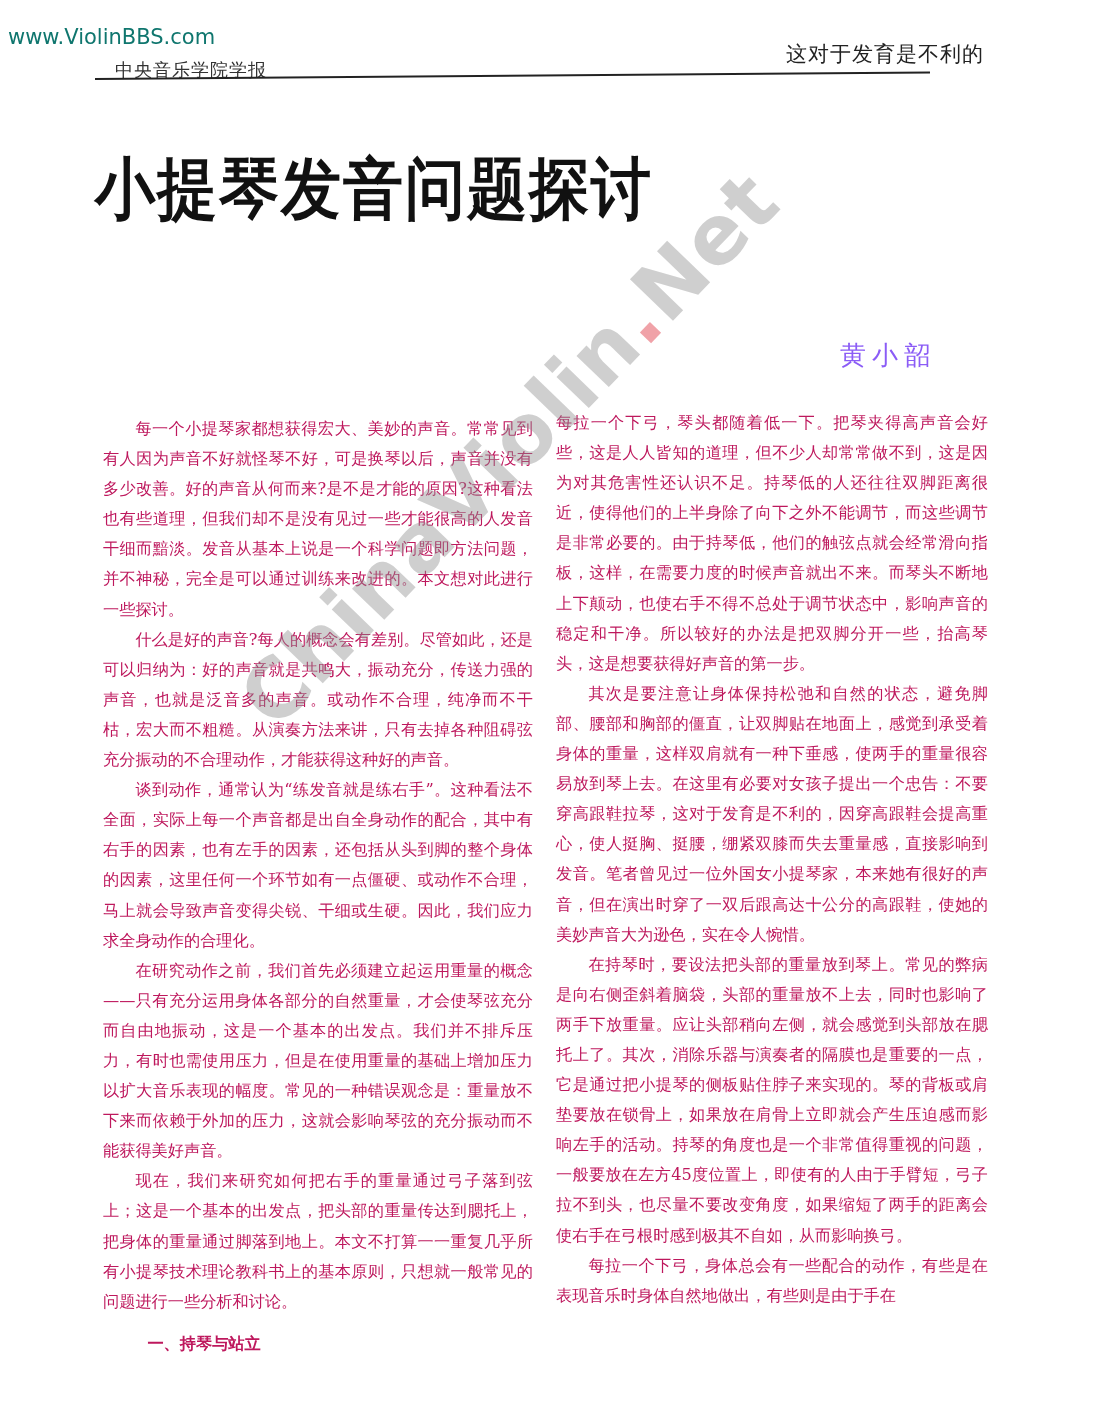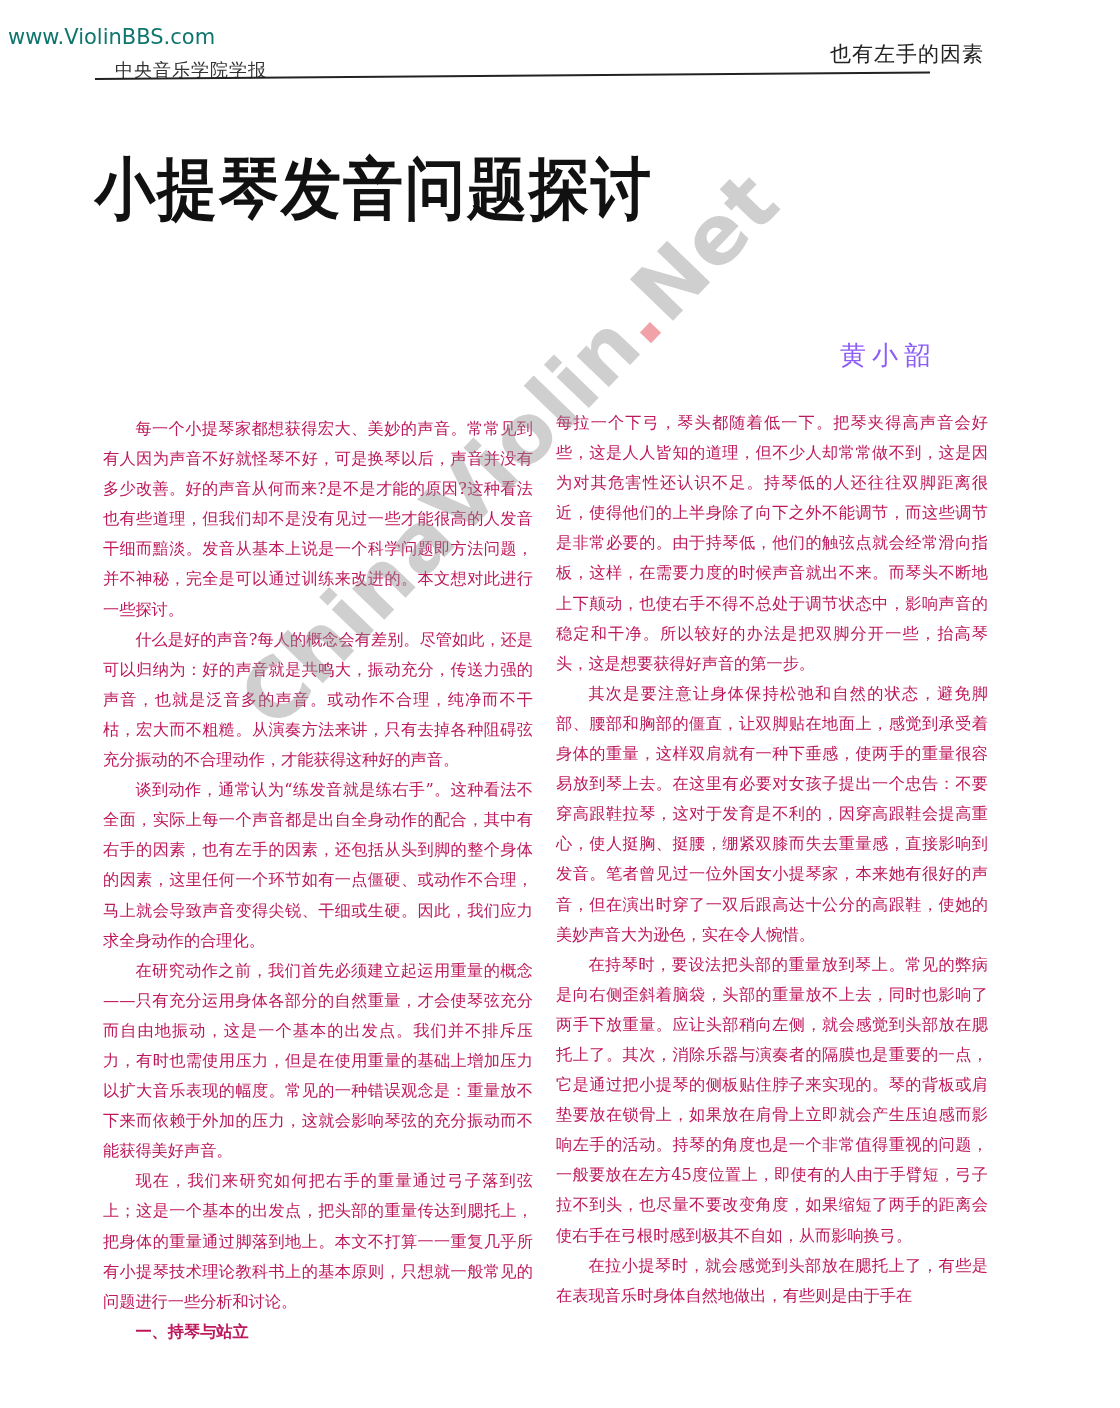--- a/index.html
+++ b/index.html
@@ -35,51 +35,51 @@
     font-size: 26px; letter-spacing: 6px; color: #8b5cf6;
   }
   .col {
     position: absolute; width: 430px;
     font-size: 16.2px; line-height: 30.1px; color: #be185d; text-align: justify;
   }
   .col-left { left: 103px; top: 414px; }
   .col-right { left: 556px; top: 408px; width: 432px; }
   .col p { margin: 0; text-indent: 2em; }
   .col p.cont { text-indent: 0; }
-  .col h3 { margin: 0; font-size: 16.2px; font-weight: bold; text-indent: 2em;
+  .col h3 { margin: 12px; font-size: 16.2px; font-weight: bold; text-indent: 2em;
     font-family: "DejaVu Sans", "Liberation Sans", sans-serif; line-height: 30.1px; }
   .watermark {
     position: absolute; left: 255px; top: 665px;
     font-family: "DejaVu Sans", "Liberation Sans", sans-serif;
     font-size: 82px; font-weight: bold; color: rgba(140,140,140,0.42);
     transform: rotate(-46deg); transform-origin: left center; white-space: nowrap;
     pointer-events: none; letter-spacing: 1px;
   }
   .watermark .dot { color: rgba(230,100,110,0.6); }
 </style>
 </head>
 <body>
 
 <div class="site-url">www.ViolinBBS.com</div>
 <div class="journal-name">中央音乐学院学报</div>
-<div class="issue">也有左手的因素</div>
+<div class="issue">这对于发育是不利的</div>
 <div class="header-rule"></div>
 
 <h1 class="title">小提琴发音问题探讨</h1>
 <div class="author">黄小韶</div>
 
 <div class="col col-left">
   <p>每一个小提琴家都想获得宏大、美妙的声音。常常见到有人因为声音不好就怪琴不好，可是换琴以后，声音并没有多少改善。好的声音从何而来?是不是才能的原因?这种看法也有些道理，但我们却不是没有见过一些才能很高的人发音干细而黯淡。发音从基本上说是一个科学问题即方法问题，并不神秘，完全是可以通过训练来改进的。本文想对此进行一些探讨。</p>
   <p>什么是好的声音?每人的概念会有差别。尽管如此，还是可以归纳为：好的声音就是共鸣大，振动充分，传送力强的声音，也就是泛音多的声音。或动作不合理，纯净而不干枯，宏大而不粗糙。从演奏方法来讲，只有去掉各种阻碍弦充分振动的不合理动作，才能获得这种好的声音。</p>
   <p>谈到动作，通常认为“练发音就是练右手”。这种看法不全面，实际上每一个声音都是出自全身动作的配合，其中有右手的因素，也有左手的因素，还包括从头到脚的整个身体的因素，这里任何一个环节如有一点僵硬、或动作不合理，马上就会导致声音变得尖锐、干细或生硬。因此，我们应力求全身动作的合理化。</p>
   <p>在研究动作之前，我们首先必须建立起运用重量的概念——只有充分运用身体各部分的自然重量，才会使琴弦充分而自由地振动，这是一个基本的出发点。我们并不排斥压力，有时也需使用压力，但是在使用重量的基础上增加压力以扩大音乐表现的幅度。常见的一种错误观念是：重量放不下来而依赖于外加的压力，这就会影响琴弦的充分振动而不能获得美好声音。</p>
   <p>现在，我们来研究如何把右手的重量通过弓子落到弦上；这是一个基本的出发点，把头部的重量传达到腮托上，把身体的重量通过脚落到地上。本文不打算一一重复几乎所有小提琴技术理论教科书上的基本原则，只想就一般常见的问题进行一些分析和讨论。</p>
   <h3>一、持琴与站立</h3>
 </div>
 
 <div class="col col-right">
   <p class="cont">每拉一个下弓，琴头都随着低一下。把琴夹得高声音会好些，这是人人皆知的道理，但不少人却常常做不到，这是因为对其危害性还认识不足。持琴低的人还往往双脚距离很近，使得他们的上半身除了向下之外不能调节，而这些调节是非常必要的。由于持琴低，他们的触弦点就会经常滑向指板，这样，在需要力度的时候声音就出不来。而琴头不断地上下颠动，也使右手不得不总处于调节状态中，影响声音的稳定和干净。所以较好的办法是把双脚分开一些，抬高琴头，这是想要获得好声音的第一步。</p>
   <p>其次是要注意让身体保持松弛和自然的状态，避免脚部、腰部和胸部的僵直，让双脚贴在地面上，感觉到承受着身体的重量，这样双肩就有一种下垂感，使两手的重量很容易放到琴上去。在这里有必要对女孩子提出一个忠告：不要穿高跟鞋拉琴，这对于发育是不利的，因穿高跟鞋会提高重心，使人挺胸、挺腰，绷紧双膝而失去重量感，直接影响到发音。笔者曾见过一位外国女小提琴家，本来她有很好的声音，但在演出时穿了一双后跟高达十公分的高跟鞋，使她的美妙声音大为逊色，实在令人惋惜。</p>
   <p>在持琴时，要设法把头部的重量放到琴上。常见的弊病是向右侧歪斜着脑袋，头部的重量放不上去，同时也影响了两手下放重量。应让头部稍向左侧，就会感觉到头部放在腮托上了。其次，消除乐器与演奏者的隔膜也是重要的一点，它是通过把小提琴的侧板贴住脖子来实现的。琴的背板或肩垫要放在锁骨上，如果放在肩骨上立即就会产生压迫感而影响左手的活动。持琴的角度也是一个非常值得重视的问题，一般要放在左方45度位置上，即使有的人由于手臂短，弓子拉不到头，也尽量不要改变角度，如果缩短了两手的距离会使右手在弓根时感到极其不自如，从而影响换弓。</p>
-  <p>在拉小提琴时，就会感觉到头部放在腮托上了，有些是在表现音乐时身体自然地做出，有些则是由于手在</p>
+  <p>每拉一个下弓，身体总会有一些配合的动作，有些是在表现音乐时身体自然地做出，有些则是由于手在</p>
 </div>
 
 <div class="watermark"><span>ChinaViolin</span><span class="dot">.</span><span>Net</span></div>
 
 </body></html>

